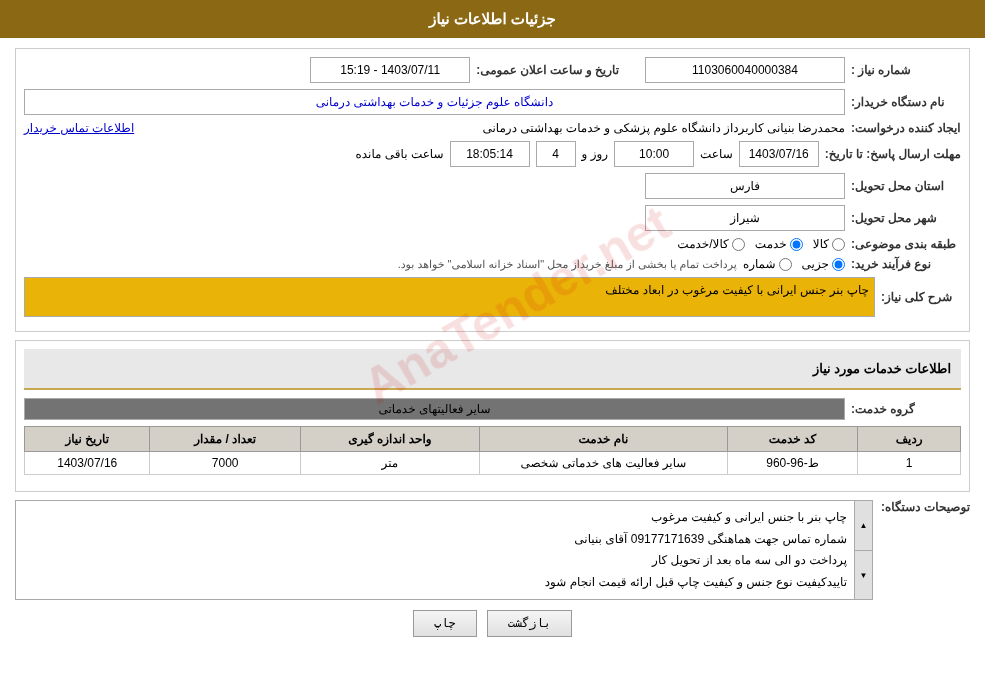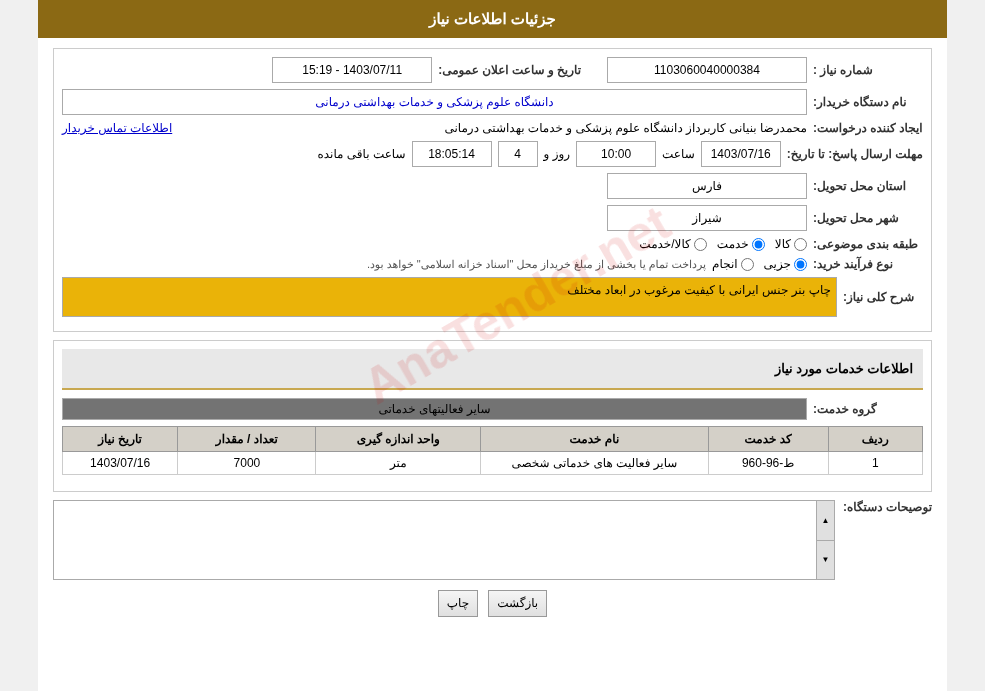--- a/index.html
+++ b/index.html
@@ -3,21 +3,21 @@
   <meta charset="utf-8">
   <style>
     * { box-sizing: border-box; margin: 0; padding: 0; }
     body {
       font-family: Tahoma, Arial, sans-serif;
       font-size: 12px;
       background: #f0f0f0;
       direction: rtl;
     }
     .page-wrapper {
-      width: 909px;
+      width: 985px;
       min-height: 691px;
       background: #fff;
       margin: 0 auto;
     }
     .header-bar {
       background: #8B6914;
       color: #fff;
       text-align: center;
       padding: 10px;
       font-size: 15px;
@@ -113,24 +113,24 @@
     .button-row {
       display: flex;
       justify-content: center;
       gap: 10px;
       margin-top: 10px;
       padding-bottom: 10px;
     }
     .btn {
       border: 1px solid #999;
       background: linear-gradient(to bottom, #f5f5f5, #e0e0e0);
-      padding: 5px 8px;
+      padding: 5px 20px;
       cursor: pointer;
       font-size: 12px;
-      font-family: Liberation Serif, serif;
+      font-family: Liberation Mono, monospace;
     }
     .scrollable-desc {
       position: relative;
       border: 1px solid #aaa;
       background: #fff;
       padding: 6px 25px 6px 6px;
       text-align: right;
       line-height: 1.8;
       min-height: 80px;
     }
@@ -174,21 +174,21 @@
 
       <div class="form-row">
         <span class="label">شماره نیاز :</span>
         <div class="value-box" style="min-width:200px;">1103060040000384</div>
         <span style="margin-right:20px;" class="label">تاریخ و ساعت اعلان عمومی:</span>
         <div class="value-box" style="min-width:160px;">1403/07/11 - 15:19</div>
       </div>
 
       <div class="form-row">
         <span class="label">نام دستگاه خریدار:</span>
-        <div class="value-box" style="flex:1; text-align:center; color:#00c;">دانشگاه علوم پزشکی و خدمات بهداشتی درمانی</div>
+        <div class="value-box" style="flex:1; text-align:center; color:#00c;">دانشگاه علوم جزئیات و خدمات بهداشتی درمانی</div>
       </div>
 
       <div class="form-row">
         <span class="label">ایجاد کننده درخواست:</span>
         <span style="flex:1;">محمدرضا بنیانی کاربرداز دانشگاه علوم پزشکی و خدمات بهداشتی درمانی</span>
         <span class="link-text">اطلاعات تماس خریدار</span>
       </div>
 
       <div class="form-row">
         <span class="label">مهلت ارسال پاسخ: تا تاریخ:</span>
@@ -231,21 +231,21 @@
 
       <div class="form-row">
         <span class="label">نوع فرآیند خرید:</span>
         <div class="radio-group">
           <div class="radio-item">
             <input type="radio" name="purchase" checked="" style="">
             <span>جزیی</span>
           </div>
           <div class="radio-item">
             <input type="radio" name="purchase" style="">
-            <span>انجام</span>
+            <span>شماره</span>
           </div>
         </div>
         <span style="color:#555; font-size:11px; flex:1;">پرداخت تمام یا بخشی از مبلغ خریداز محل "اسناد خزانه اسلامی" خواهد بود.</span>
       </div>
 
       <div class="form-row">
         <span class="label" style="min-width:80px;">شرح کلی نیاز:</span>
         <div class="text-area-box">چاپ بنر جنس ایرانی با کیفیت مرغوب در ابعاد مختلف</div>
       </div>
 
@@ -283,20 +283,26 @@
       </table>
     </div>
 
     <div class="flex-row">
       <span class="label" style="min-width:80px;">توصیحات دستگاه:</span>
       <div class="scrollable-desc" style="flex:1;">
         <div class="scroll-buttons">
           <button class="scroll-btn">▲</button>
           <button class="scroll-btn" style="border-bottom:none;">▼</button>
         </div>
+        <div id="buyer-desc-content">
+            <p>چاپ بنر با جنس ایرانی و کیفیت مرغوب</p>
+            <p>شماره تماس جهت هماهنگی 09177171639 آقای بنیانی</p>
+            <p>پرداخت دو الی سه ماه بعد از تحویل کار</p>
+            <p>تاییدکیفیت نوع جنس و کیفیت چاپ قبل ارائه قیمت انجام شود</p>
+          </div>
       </div>
     </div>
 
     <div class="button-row">
       <button class="btn">بازگشت</button>
       <button class="btn">چاپ</button>
     </div>
 
   </div>
 

